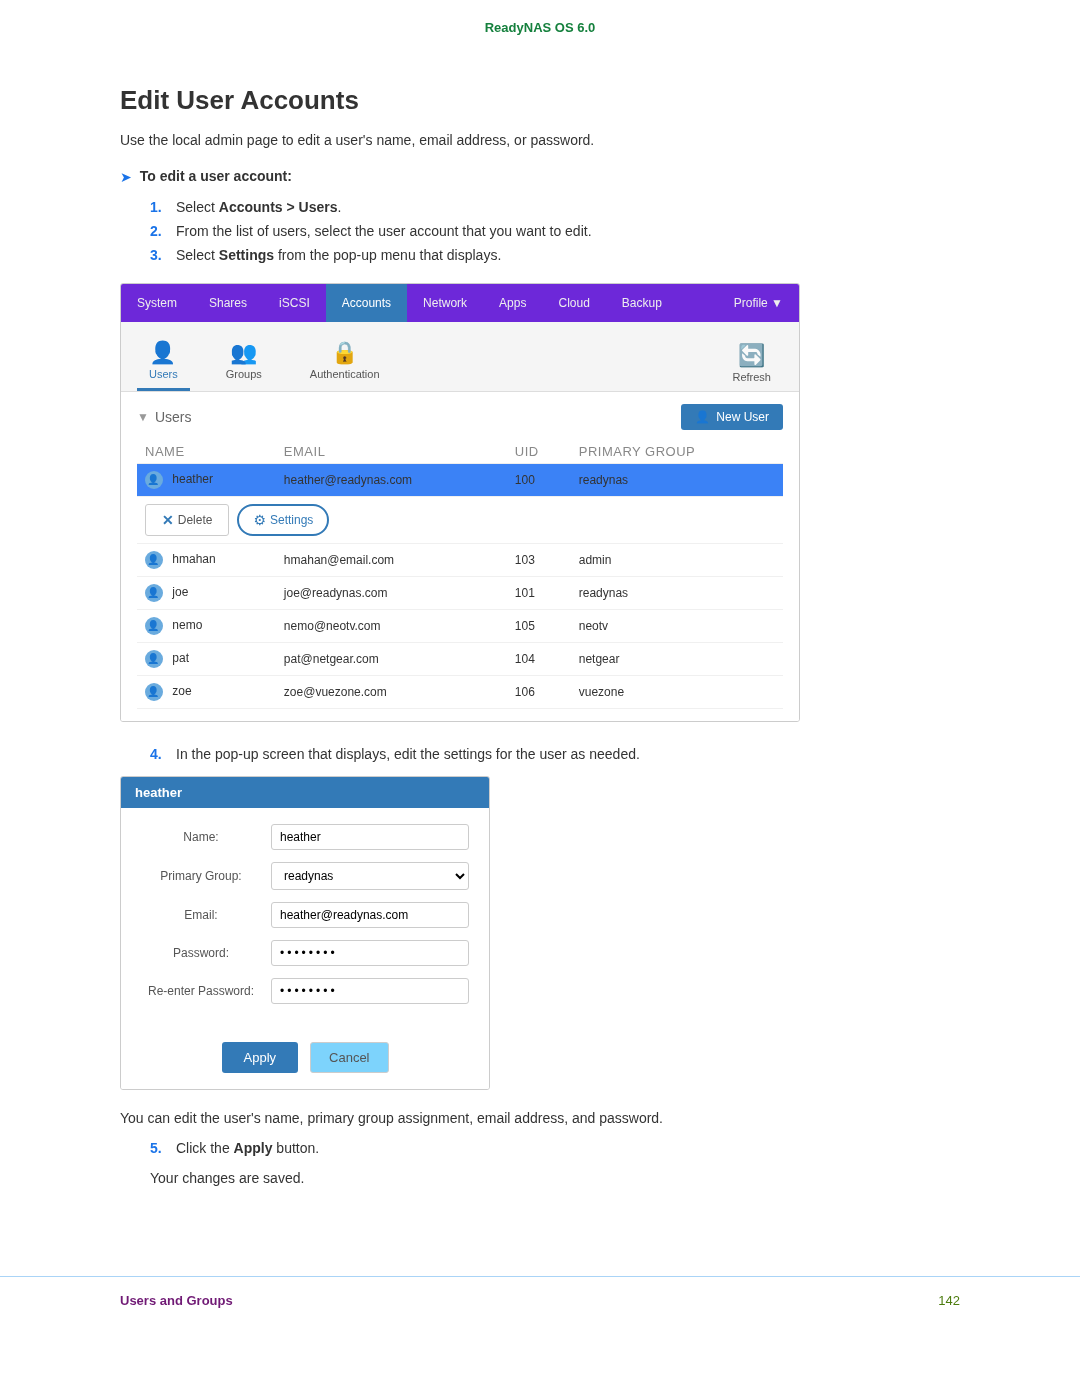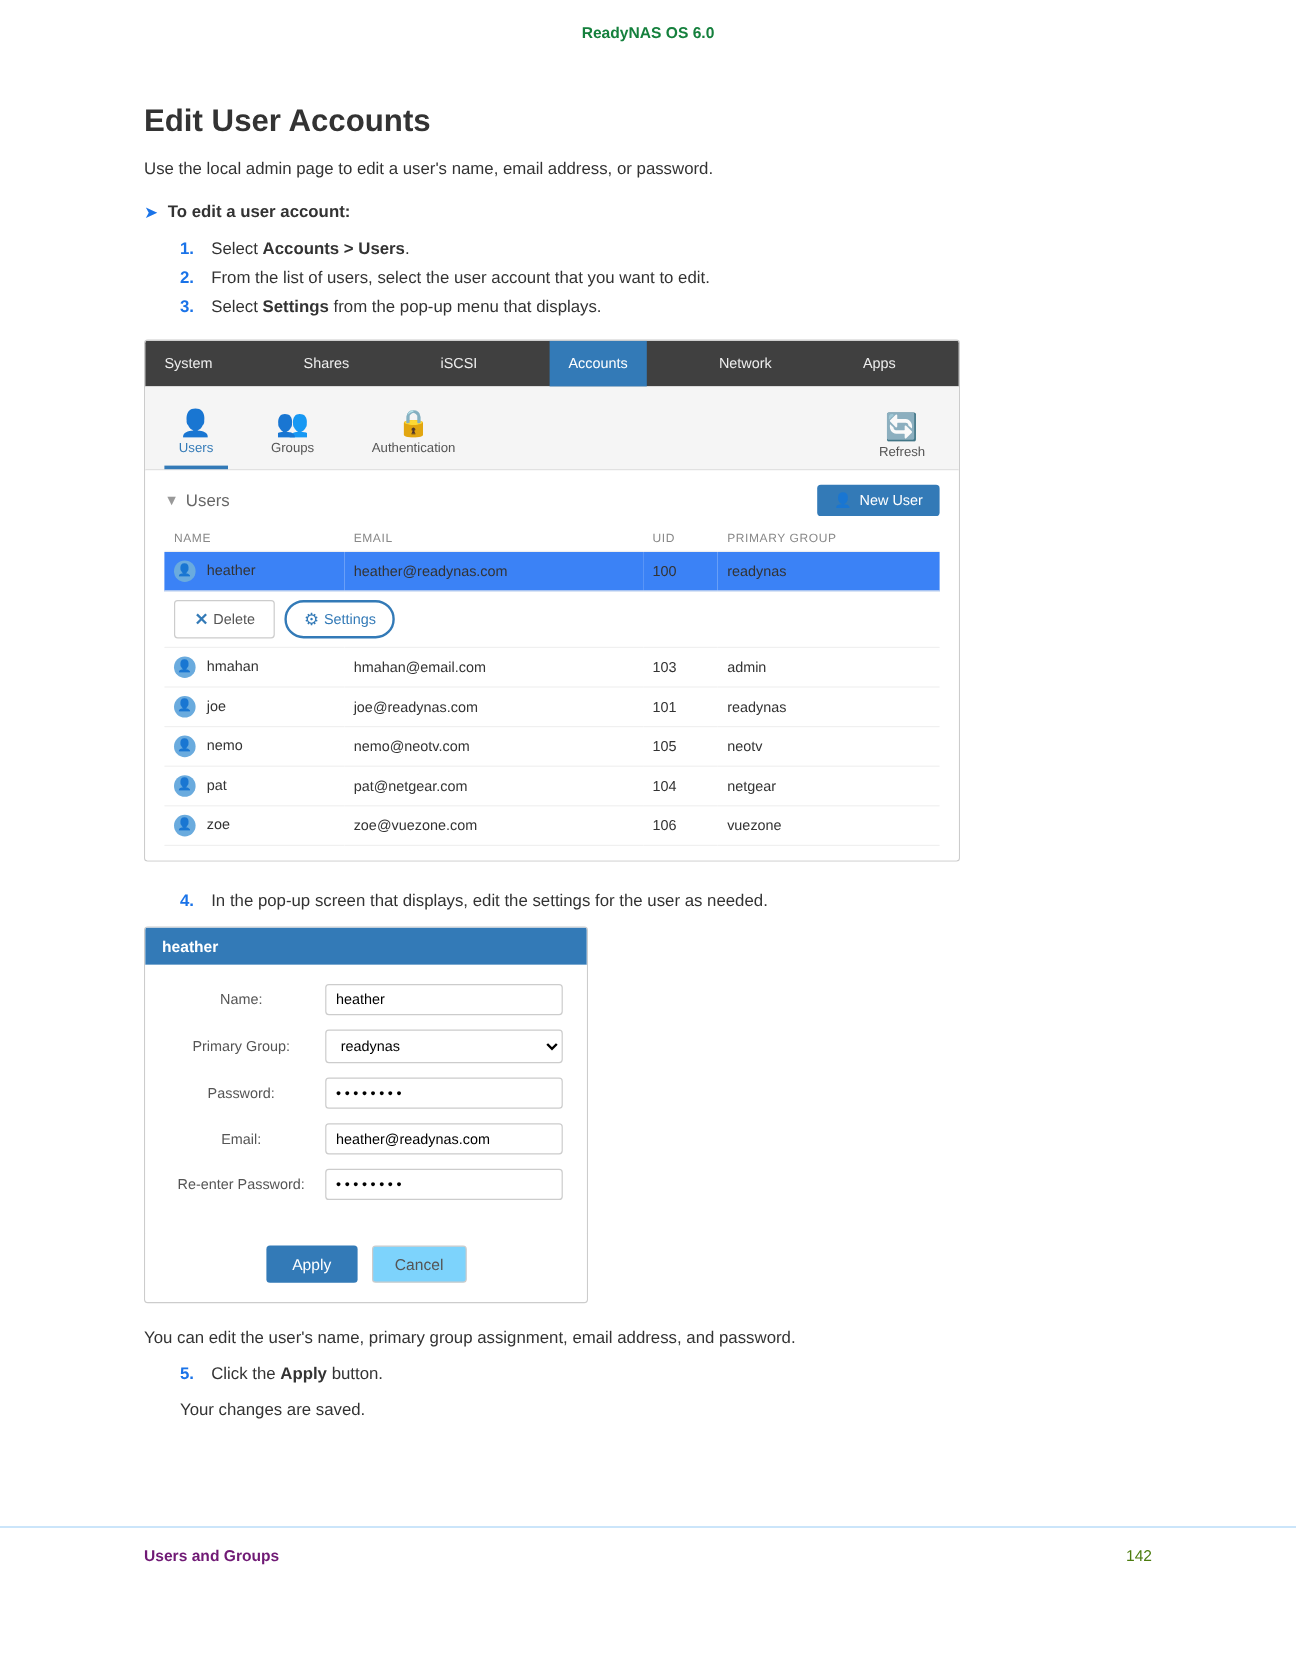--- a/index.html
+++ b/index.html
@@ -86,23 +86,22 @@
       border: 1px solid #ccc;
       border-radius: 3px;
       overflow: hidden;
       margin-bottom: 24px;
       width: 680px;
     }
 
     .nas-navbar {
       display: flex;
       align-items: stretch;
-      background: #404040;
+      background: #6d28d9;
       height: 38px;
-      gap: 44px;
     }
 
     .nas-navbar .nav-item {
       padding: 0 16px;
       display: flex;
       align-items: center;
       font-size: 12px;
       color: #eee;
       cursor: pointer;
       white-space: nowrap;
@@ -211,21 +210,21 @@
 
     .nas-table {
       width: 100%;
       border-collapse: collapse;
       font-size: 12px;
     }
 
     .nas-table th {
       text-align: left;
       padding: 4px 8px;
-      font-size: 10px;
+      font-size: 13px;
       color: #888;
       font-weight: normal;
       border-bottom: 1px solid #eee;
       text-transform: uppercase;
       letter-spacing: 0.5px;
     }
 
     .nas-table td {
       padding: 7px 8px;
       border-bottom: 1px solid #f0f0f0;
@@ -627,27 +626,27 @@
       </div>
 
       <div class="form-row">
         <label class="form-label">Primary Group:</label>
         <select class="form-select">
           <option>readynas</option>
         </select>
       </div>
 
       <div class="form-row">
+        <label class="form-label">Email:</label>
+        <input class="form-input" type="text" value="heather@readynas.com" style="">
+      </div>
+
+      <div class="form-row">
         <label class="form-label">Password:</label>
         <input class="form-input" type="password" value="12345678" style="letter-spacing: 3px;">
-      </div>
-
-      <div class="form-row">
-        <label class="form-label">Email:</label>
-        <input class="form-input" type="text" value="heather@readynas.com" style="">
       </div>
 
       <div class="form-row">
         <label class="form-label">Re-enter Password:</label>
         <input class="form-input" type="password" value="12345678" style="letter-spacing: 3px;">
       </div>
     </div>
 
     <div class="dialog-footer">
       <button class="dialog-btn-apply">Apply</button>

